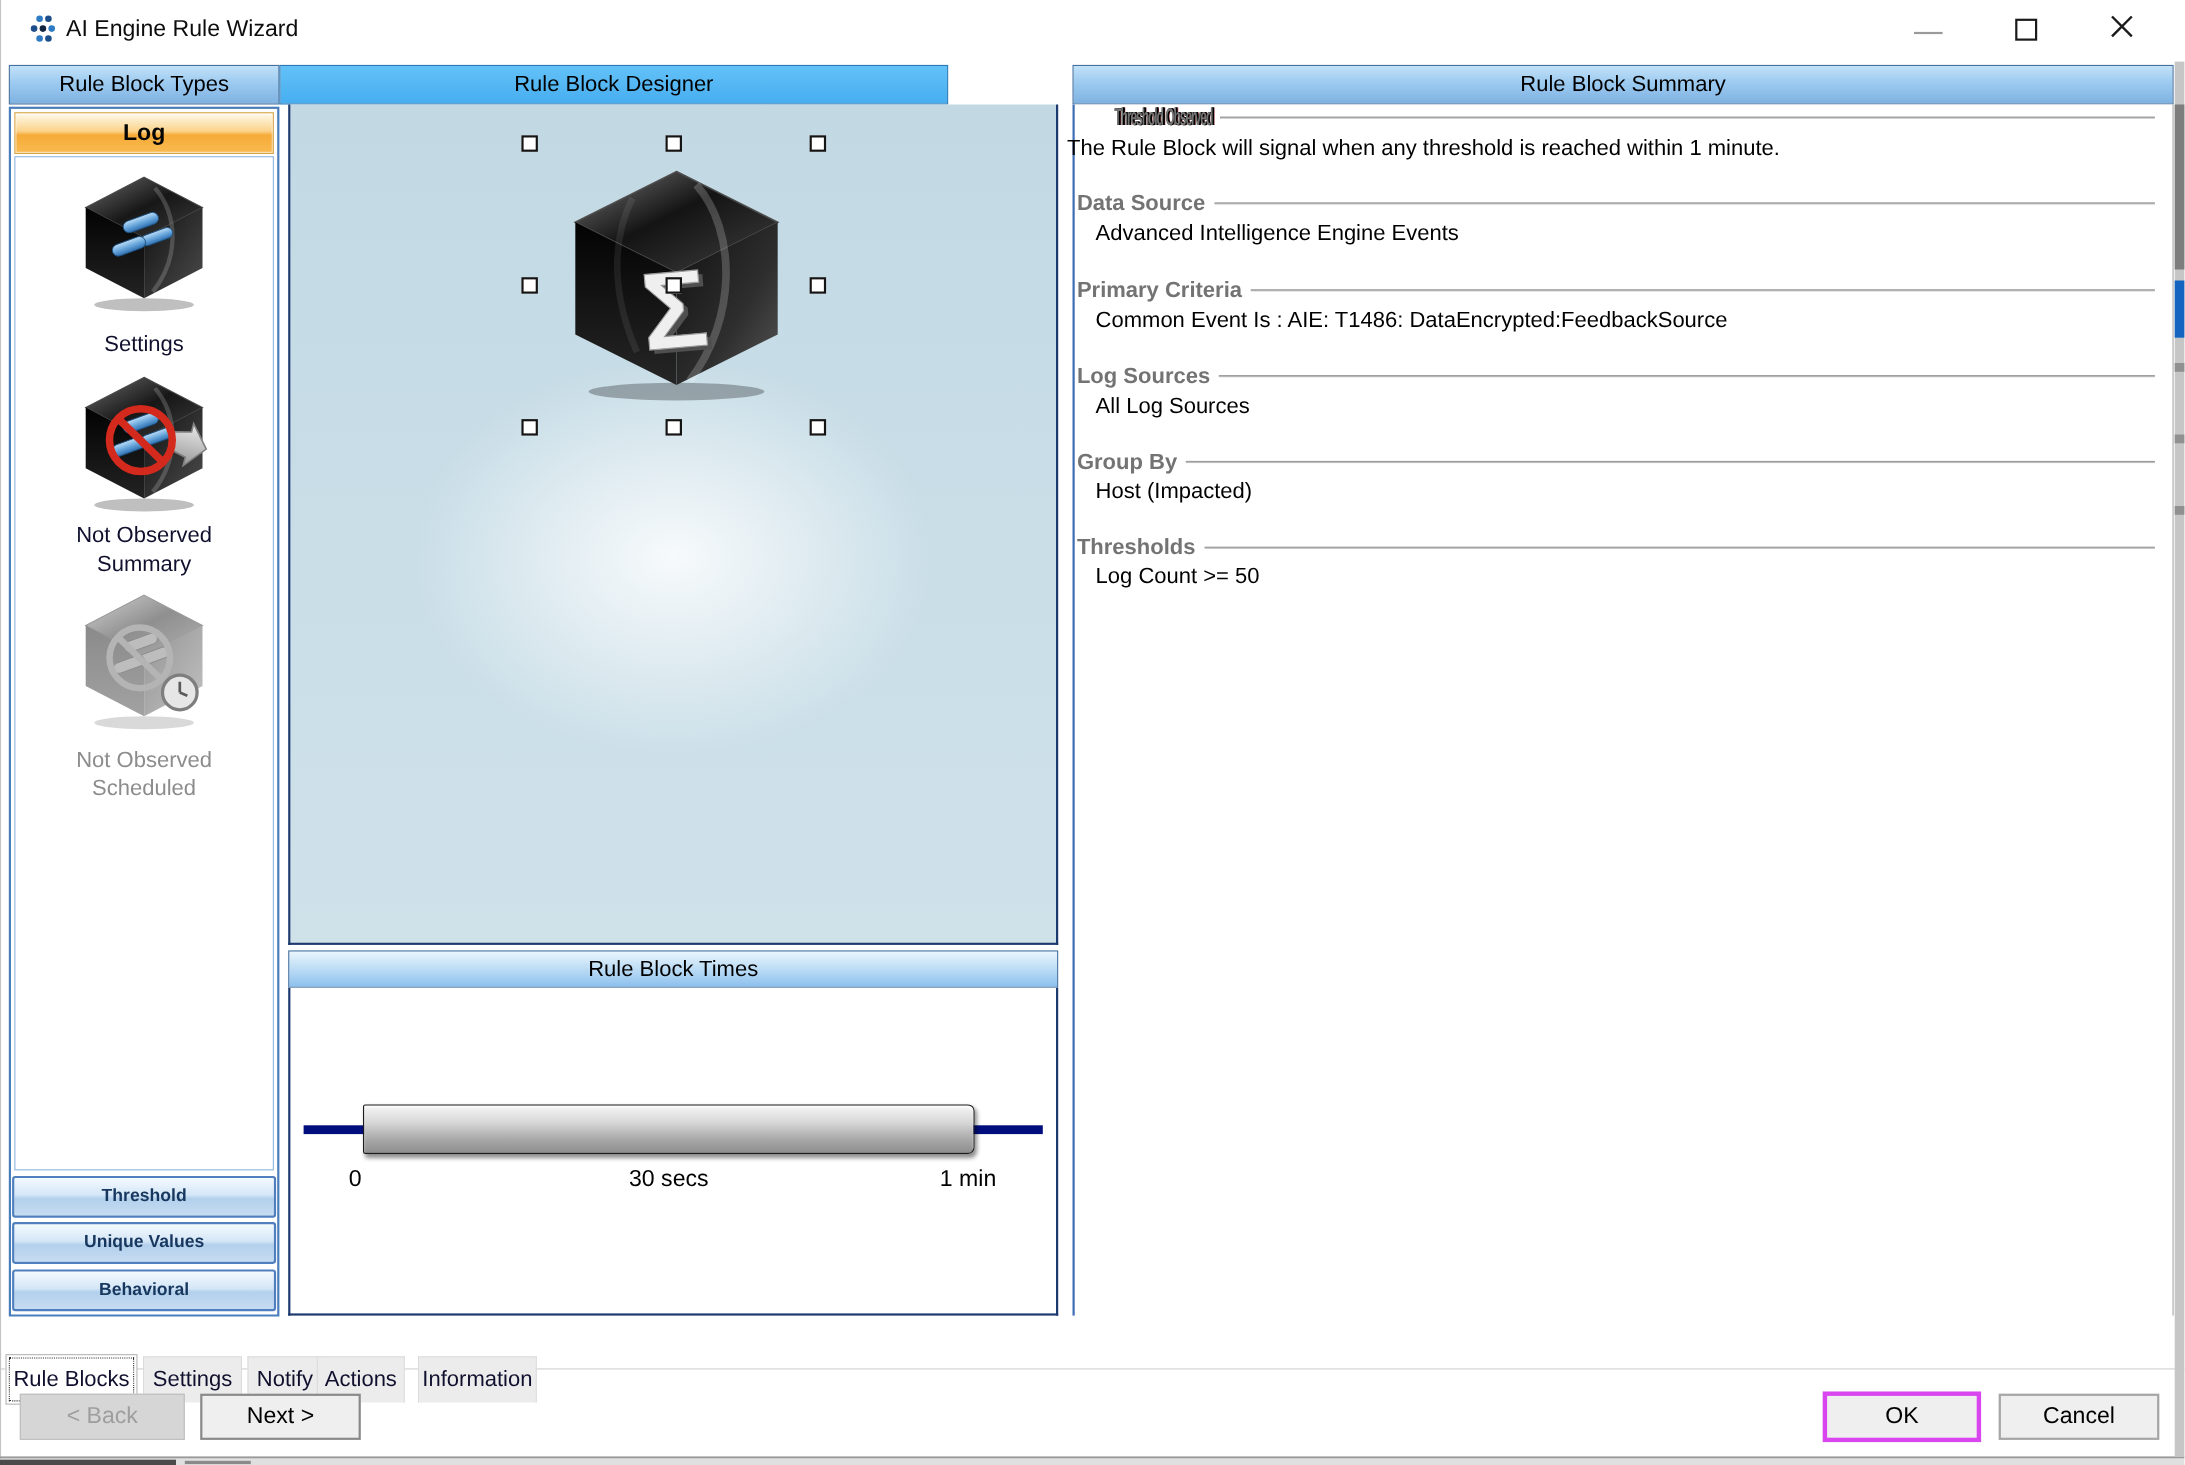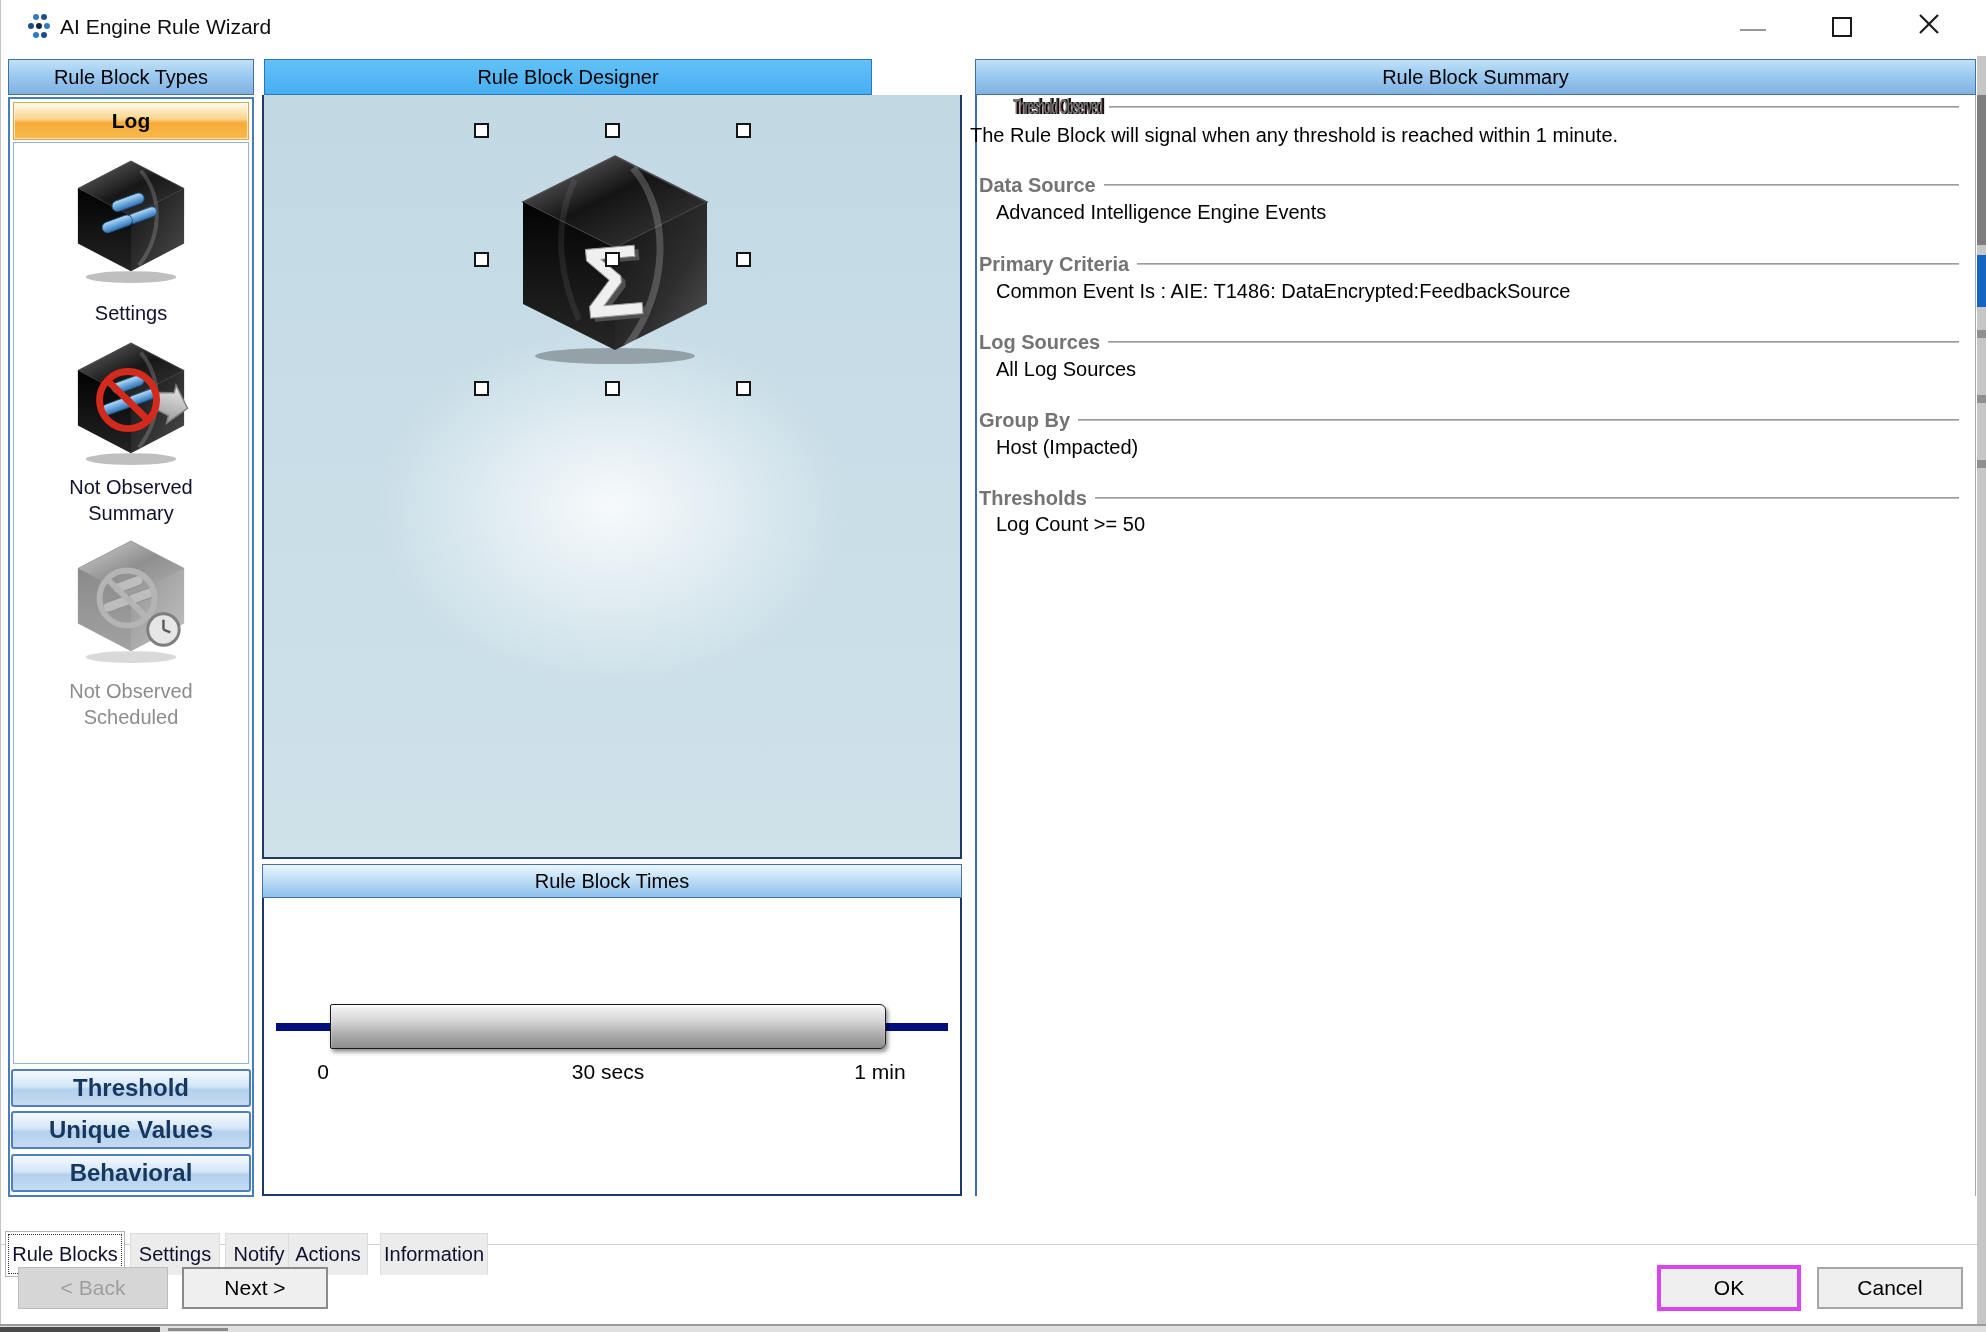--- a/index.html
+++ b/index.html
@@ -28,21 +28,21 @@
   .log-btn{left:13px;top:102px;width:236px;height:38px;cursor:pointer;
      background:linear-gradient(180deg,#fefaec 0%,#fbd38a 45%,#f6ab38 55%,#f9ba50 100%);
      border:1px solid #d8a648;box-shadow:inset 0 0 0 1px rgba(255,255,255,.6);
      font-weight:bold;font-size:21px;color:#050505;}
   .icon-box{left:13px;top:142px;width:236px;height:922px;border:1px solid #8fb4de;background:#fff;}
   .blk-item{cursor:pointer;}
   .blk-label{left:13px;width:236px;text-align:center;font-size:20px;color:#10102e;line-height:26px;}
   .blk-label.dis{color:#8c8c8c;}
   .type-btn{left:11px;width:240px;height:38px;cursor:pointer;border:2px solid #4f7fbe;border-radius:3px;
      background:linear-gradient(180deg,#f4fafe 0%,#d4e6f7 45%,#b3d0ec 55%,#c6dcf2 100%);
-     color:#17375e;font-weight:bold;font-size:24px;}
+     color:#17375e;font-weight:bold;font-size:16px;}
 
   
   .md-canvas{left:262px;top:95px;width:700px;height:764px;
      border-left:2px solid #1d3a6e;border-right:2px solid #1d3a6e;border-bottom:2px solid #1d3a6e;
      background:radial-gradient(ellipse 330px 250px at 50% 54%,rgba(255,255,255,.85),rgba(255,255,255,0) 72%),
                 linear-gradient(180deg,#c2d9e4 0%,#cfe2ea 100%);}
   .handle{width:15px;height:15px;background:#fff;border:2px solid #141414;cursor:nwse-resize;}
 
   
   .times-body{left:262px;top:898px;width:700px;height:298px;background:#fff;
@@ -234,21 +234,21 @@
 </div>
 <div class="abs blk-label dis" style="top:678px">
   <span style="display:block">Not Observed</span>
   <span style="display:block">Scheduled</span>
 </div>
 
 <div class="abs type-btn center" style="top:1069px">Threshold</div>
 <div class="abs type-btn center" style="top:1111px">Unique Values</div>
 <div class="abs type-btn center" style="top:1154px">Behavioral</div>
 
-<div class="abs phdr phdr-cyan center" style="left:264px;top:59px;width:608px;">Rule Block Designer</div>
+<div class="abs phdr phdr-cyan center" style="left:254px;top:59px;width:608px;">Rule Block Designer</div>
 <div class="abs md-canvas"></div>
 
 <svg class="abs" style="left:515px;top:150px" width="200" height="215" viewBox="0 0 200 215">
   <defs>
     <linearGradient id="btop" x1="0" y1="0" x2="1" y2="1">
       <stop offset="0" stop-color="#777777"></stop>
         <stop offset=".45" stop-color="#141414"></stop>
         <stop offset="1" stop-color="#3f3f3f"></stop>
     </linearGradient>
     <linearGradient id="bleft" x1="0" y1="0" x2="0" y2="1">

